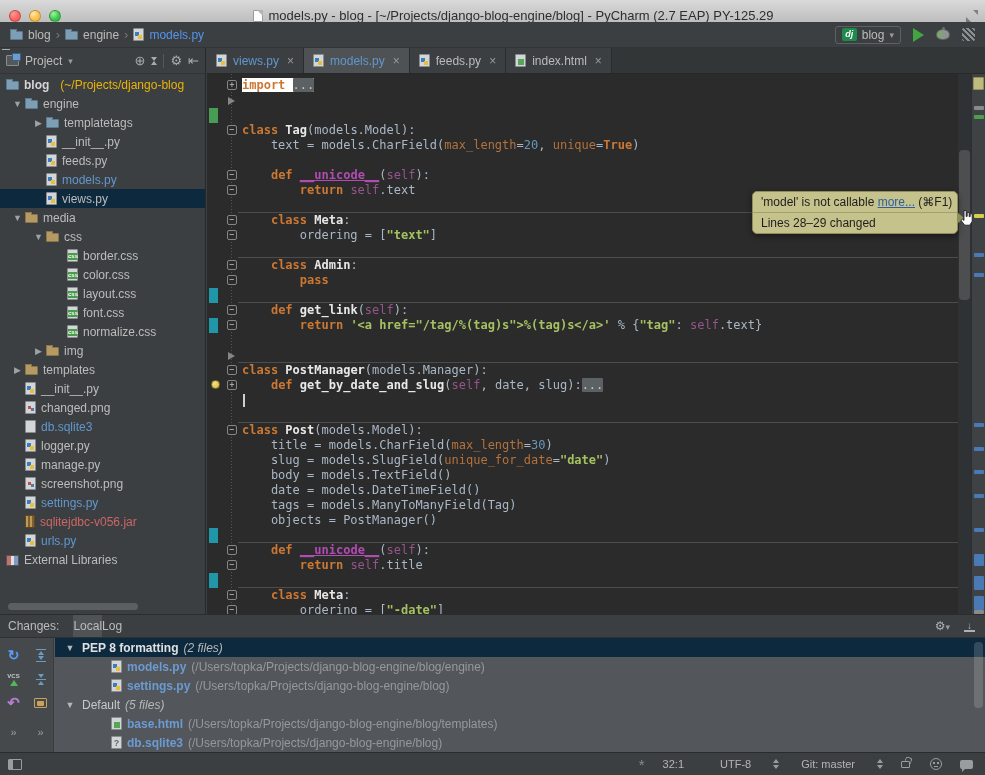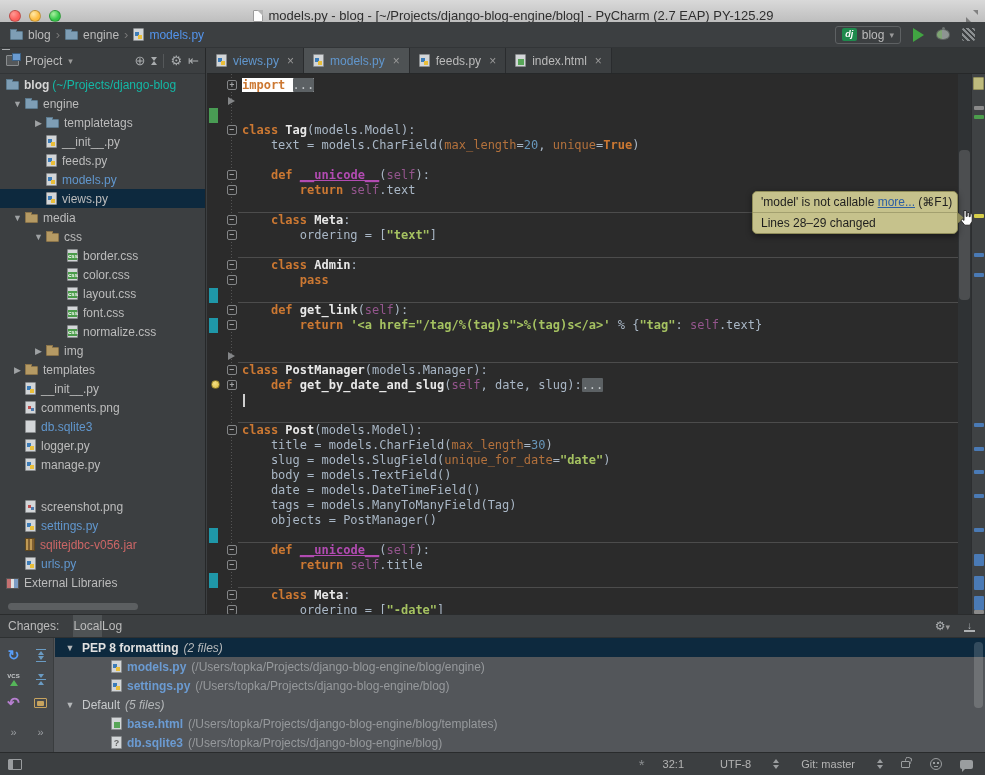--- a/index.html
+++ b/index.html
@@ -56,21 +56,21 @@
 .mini-collapse .bar { width:8px; height:1px; background:#a9acae; margin:1px 0; }
 .mini-collapse .up { border-bottom:4px solid #a9acae; border-left:3px solid transparent; border-right:3px solid transparent; }
 #project-tree { position:absolute; top:27px; left:0; right:0; bottom:0; overflow:hidden; font-size:12px; color:#bcbcbc; }
 .tree-row { height:19px; display:flex; align-items:center; white-space:nowrap; cursor:default; }
 .tree-row.selected { background:#0d293e; }
 .tree-row .arrow { width:15px; flex:none; font-size:9px; color:#9fa2a4; text-align:center; }
 .tree-row .lbl { margin-left:5px; }
 .tree-row .lbl.bold { font-weight:bold; color:#d5d5d5; }
 .tree-row .lbl.blue { color:#6197ce; }
 .tree-row .lbl.red { color:#cc6666; }
-.tree-row .sfx { color:#14b8a6; margin-left:3px;text-align:center; }
+.tree-row .sfx { color:#eab308; margin-left:11px;text-align:center; }
 .hscroll { position:absolute; left:8px; bottom:4px; width:130px; height:7px; border-radius:4px; background:#5c5f61; }
 
 
 .fi { display:inline-block; flex:none; position:relative; }
 .fi-folder { width:13px; height:9px; margin-top:2px; background:#b59a64; border:1px solid #8b744a; border-radius:1px; }
 .fi-folder::before { content:""; position:absolute; top:-3px; left:-1px; width:5px; height:2px; background:inherit; border:1px solid #8b744a; border-bottom:none; }
 .fi-folder.src { background:#7e9eb5; border-color:#5c7a8e; }
 .fi-folder.src::before { border-color:#5c7a8e; }
 .pg { width:11px; height:13px; background:#d3d6d8; border:1px solid #8a8d8f; border-radius:1px; }
 .fi-py::before { content:""; position:absolute; left:1px; top:3px; width:4px; height:4px; background:#3c7cb8; }
@@ -332,38 +332,38 @@
         <span class="lbl">templates</span>
       </div>
       <div class="tree-row" style="padding-left: 10px;">
         <span class="arrow"></span>
         <span class="fi pg fi-py"></span>
         <span class="lbl">__init__.py</span>
       </div>
       <div class="tree-row" style="padding-left: 10px;">
         <span class="arrow"></span>
         <span class="fi pg fi-img"></span>
-        <span class="lbl">comments.png</span>
+        <span class="lbl">changed.png</span>
       </div>
       <div class="tree-row" style="padding-left: 10px;">
         <span class="arrow"></span>
         <span class="fi pg"></span>
         <span class="lbl blue">db.sqlite3</span>
       </div>
       <div class="tree-row" style="padding-left: 10px;">
         <span class="arrow"></span>
         <span class="fi pg fi-py"></span>
         <span class="lbl">logger.py</span>
       </div>
       <div class="tree-row" style="padding-left: 10px;">
         <span class="arrow"></span>
         <span class="fi pg fi-py"></span>
         <span class="lbl">manage.py</span>
       </div>
-      <div class="tree-row" style="padding-left: 10px; margin-top: 23px;">
+      <div class="tree-row" style="padding-left: 10px;">
         <span class="arrow"></span>
         <span class="fi pg fi-img"></span>
         <span class="lbl">screenshot.png</span>
       </div>
       <div class="tree-row" style="padding-left: 10px;">
         <span class="arrow"></span>
         <span class="fi pg fi-py"></span>
         <span class="lbl blue">settings.py</span>
       </div>
       <div class="tree-row" style="padding-left: 10px;">

